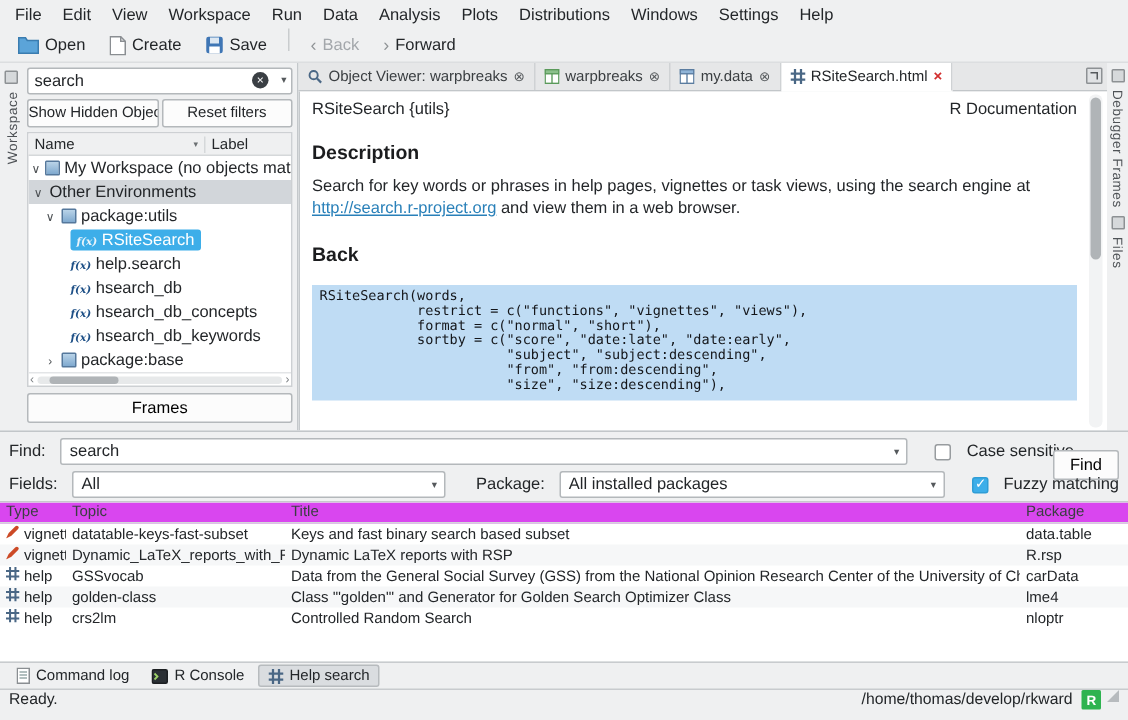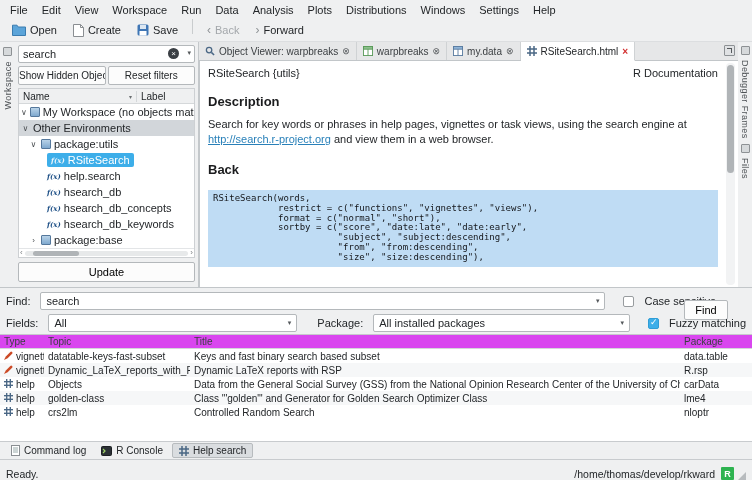--- a/index.html
+++ b/index.html
@@ -103,42 +103,42 @@
   .combo{display:flex;align-items:center;height:18px;background:#fff;border:1px solid #b4b8bb;
          border-radius:2px;padding:0 5px;font-size:11px}
   .combo-arrow{margin-left:auto;font-size:7px;color:#55595c;padding-left:6px}
   .find-combo{width:565px}
   .fields-combo{width:256px}
   .pkg-combo{width:264px}
   .cb{width:11px;height:11px;border:1px solid #989c9f;border-radius:2px;background:#fff;margin-left:8px;flex:0 0 auto}
   .cb.checked{background:#3daee9;border-color:#2f9dd6;position:relative}
   .cb.checked:after{content:"✓";position:absolute;left:1px;top:-2px;color:#fff;font-size:9px}
   .cblabel{white-space:nowrap}
-  .find-btn{position:absolute;right:24px;top:10px;width:44px;height:20px;background:#fcfcfc;
+  .find-btn{position:absolute;right:6px;top:10px;width:44px;height:20px;background:#fcfcfc;
             border:1px solid #b4b8bb;border-radius:2px;font:11px "Liberation Sans",sans-serif}
   .results{position:absolute;left:0;top:46px;right:0;bottom:0;background:#fff;border-top:1px solid #c6c9cc;overflow:hidden}
   .thead,.trow{display:grid;grid-template-columns:44px 146px 490px auto;height:14px;align-items:center;
                font-size:10px}
   .thead{background:#d946ef;border-bottom:1px solid #d4d7da;color:#3a3e41}
   .thead span{padding:0 4px;overflow:hidden;white-space:nowrap}
   .trow{color:#232629}
   .trow:nth-child(odd){background:#f6f7f8}
   .td{padding:0 4px;overflow:hidden;white-space:nowrap}
   .td.type{display:flex;align-items:center;gap:3px}
 
   
   .bottom-tabs{position:absolute;left:0;top:441px;width:752px;height:18px;background:#eff0f1;
                border-top:1px solid #c8cbce;display:flex;align-items:center;padding-left:5px;gap:3px}
   .btab{display:flex;align-items:center;gap:4px;height:15px;padding:0 6px;font-size:10px;border-radius:2px;color:#232629}
   .btab.active{background:#dadde0;border:1px solid #b7bbbe}
   .bic{display:inline-flex}
 
   
   .statusbar{position:absolute;left:0;top:459px;width:752px;height:21px;border-top:1px solid #c8cbce;
-             display:flex;align-items:flex-end;padding:0 6px;font-size:10.5px;background:#eff0f1}
+             display:flex;align-items:flex-start;padding:0 6px;font-size:10.5px;background:#eff0f1}
   .spacer{flex:1}
   .path{color:#232629}
   .r-badge{width:13px;height:13px;margin-left:6px;background:#2eb350;color:#fff;font-size:9px;
            font-weight:bold;display:flex;align-items:center;justify-content:center;border-radius:1px}
   .grip{width:0;height:0;margin-left:4px;border-left:8px solid transparent;border-bottom:8px solid #b7bbbe}
 </style>
 </head>
 <body>
 
 <div class="app">
@@ -264,21 +264,21 @@
         </div>
       </div>
       <div class="hscroll">
         <span class="sb-arrow">‹</span>
         <div class="htrack">
             <div class="hthumb"></div>
           </div>
         <span class="sb-arrow">›</span>
       </div>
     </div>
-    <button class="update-btn">Update</button>
+    <button class="update-btn">Frames</button>
   </div>
 
   <div class="main-area">
     <div class="tabbar">
       <div class="tab">
         <span class="ticon">
             <svg width="10" height="10" viewBox="0 0 11 11">
               <circle cx="4.5" cy="4.5" r="3" fill="none" stroke="#4a6785" stroke-width="1.4"></circle>
               <line x1="7" y1="7" x2="10" y2="10" stroke="#4a6785" stroke-width="1.6"></line>
             </svg>
@@ -416,21 +416,21 @@
             <span><svg width="9" height="9" viewBox="0 0 10 10">
                 <g stroke="#4a6785" stroke-width="1.5">
                   <line x1="3" y1="0" x2="3" y2="10"></line>
                   <line x1="7" y1="0" x2="7" y2="10"></line>
                   <line x1="0" y1="3" x2="10" y2="3"></line>
                   <line x1="0" y1="7" x2="10" y2="7"></line>
                 </g>
               </svg></span>
             <span>help</span>
           </span>
-        <span class="td">Objects</span>
+        <span class="td">GSSvocab</span>
         <span class="td">Data from the General Social Survey (GSS) from the National Opinion Research Center of the University of Chicago.</span>
         <span class="td">carData</span>
       </div>
       <div class="trow">
         <span class="td type">
             <span><svg width="9" height="9" viewBox="0 0 10 10">
                 <g stroke="#4a6785" stroke-width="1.5">
                   <line x1="3" y1="0" x2="3" y2="10"></line>
                   <line x1="7" y1="0" x2="7" y2="10"></line>
                   <line x1="0" y1="3" x2="10" y2="3"></line>

